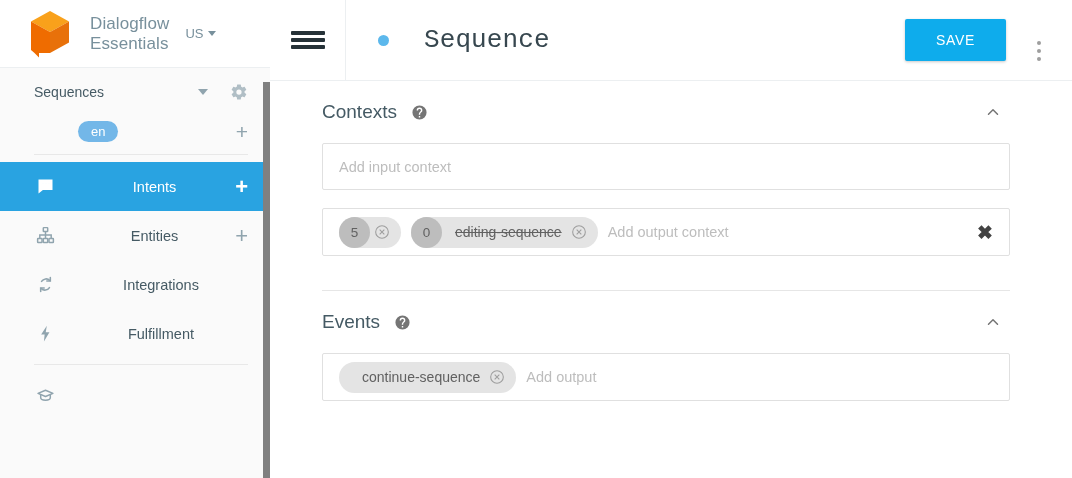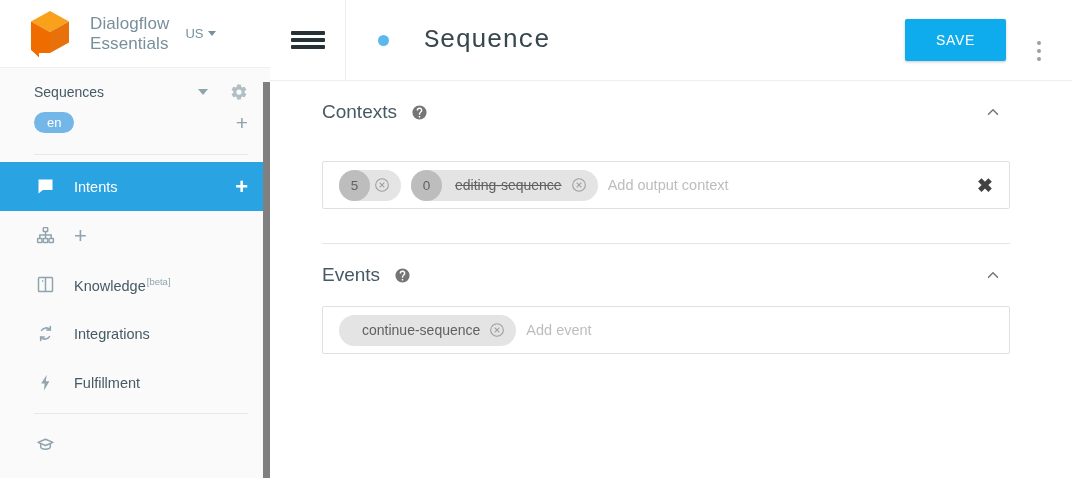--- a/index.html
+++ b/index.html
@@ -100,23 +100,24 @@
     margin-right: 22px;
   }
   .gear {
     width: 18px; height: 18px;
     flex: 0 0 18px;
     color: #b0bec5;
   }
   .lang-row {
     height: 38px;
     display: flex;
-    align-items: flex-start;
+    align-items: center;
     padding: 0 22px 0 34px;
     box-sizing: border-box;
+    margin-left: 44px;
   }
   .lang-chip {
     background: #73b7e8;
     color: #ffffff;
     font-size: 13px;
     border-radius: 11px;
     padding: 3px 13px;
     line-height: 15px;
   }
   .lang-plus {
@@ -134,20 +135,21 @@
 
   .nav { margin-top: 7px; }
   .nav-item {
     height: 49px;
     display: flex;
     align-items: center;
     padding: 0 22px 0 34px;
     box-sizing: border-box;
     font-size: 14.5px;
     color: #455a64;
+    text-align: center;
   }
   .nav-item.selected {
     background: #29a3e1;
     color: #ffffff;
   }
   .nav-icon {
     width: 22px; height: 22px;
     flex: 0 0 22px;
     margin-right: 18px;
     color: #90a4ae;
@@ -412,33 +414,24 @@
       <div class="nav-item">
         <span class="nav-icon">
           <svg viewBox="0 0 24 24" width="21" height="21" fill="none" stroke="currentColor" stroke-width="1.7" aria-hidden="true">
             <rect x="9.5" y="3" width="5" height="4.5" rx="0.6"></rect>
             <rect x="3" y="15.5" width="5" height="4.5" rx="0.6"></rect>
             <rect x="9.5" y="15.5" width="5" height="4.5" rx="0.6"></rect>
             <rect x="16" y="15.5" width="5" height="4.5" rx="0.6"></rect>
             <path d="M12 7.5v4M5.5 15.5v-4h13v4M12 11.5v4"></path>
           </svg>
         </span>
+        <span class="nav-label">Entities</span>
         <span class="nav-plus">+</span>
       </div>
 
-      <div class="nav-item">
-        <span class="nav-icon">
-          <svg viewBox="0 0 24 24" width="21" height="21" fill="none" stroke="currentColor" stroke-width="1.7" aria-hidden="true">
-            <rect x="4" y="4" width="16" height="16" rx="1"></rect>
-            <path d="M12 4v16"></path>
-            <path d="M8 8h1.5"></path>
-          </svg>
-        </span>
-        <span class="nav-label"><span>Knowledge</span><span class="beta">[beta]</span></span>
-      </div>
 
       <div class="nav-item">
         <span class="nav-icon">
           <svg viewBox="0 0 24 24" width="21" height="21" fill="none" stroke="currentColor" stroke-width="1.8" stroke-linecap="round" aria-hidden="true">
             <path d="M7.5 8.5A6 6 0 0 1 17 7.5"></path>
             <path d="M16.5 15.5A6 6 0 0 1 7 16.5"></path>
             <path d="M17.5 4v4h-4"></path>
             <path d="M6.5 20v-4h4"></path>
           </svg>
         </span>
@@ -501,20 +494,23 @@
             <path d="M12 2a10 10 0 1 0 0 20 10 10 0 0 0 0-20zm1 17h-2v-2h2v2zm2.07-7.75-.9.92c-.72.73-1.17 1.33-1.17 2.83h-2v-.5c0-1.1.45-2.1 1.17-2.83l1.24-1.26A1.96 1.96 0 0 0 12 7a2 2 0 0 0-2 2H8a4 4 0 1 1 8 0c0 .88-.36 1.68-.93 2.25z"></path>
           </svg>
         </span>
         <span class="chevron-up">
           <svg viewBox="0 0 24 24" width="18" height="18" fill="none" stroke="currentColor" stroke-width="2" stroke-linecap="round" stroke-linejoin="round" aria-hidden="true">
             <path d="M6 15l6-6 6 6"></path>
           </svg>
         </span>
       </div>
 
+      <div class="field-box">
+        <span class="placeholder">Add input context</span>
+      </div>
 
       <div class="spacer-16"></div>
 
       <div class="field-box tall">
         <div class="chips-row">
 
           <span class="chip">
             <span class="chip-badge">5</span>
             <span class="chip-x">
               <svg viewBox="0 0 24 24" width="16" height="16" fill="none" stroke="currentColor" stroke-width="1.6" aria-hidden="true">
@@ -560,19 +556,19 @@
         <div class="chips-row">
           <span class="chip no-badge">
             <span class="chip-label">continue-sequence</span>
             <span class="chip-x">
               <svg viewBox="0 0 24 24" width="16" height="16" fill="none" stroke="currentColor" stroke-width="1.6" aria-hidden="true">
                 <circle cx="12" cy="12" r="9.5"></circle>
                 <path d="M8.5 8.5l7 7M15.5 8.5l-7 7"></path>
               </svg>
             </span>
           </span>
-          <span class="placeholder">Add event</span>
+          <span class="placeholder">Add output</span>
         </div>
       </div>
 
     </div>
   </section>
 </div>
 
 </body></html>

